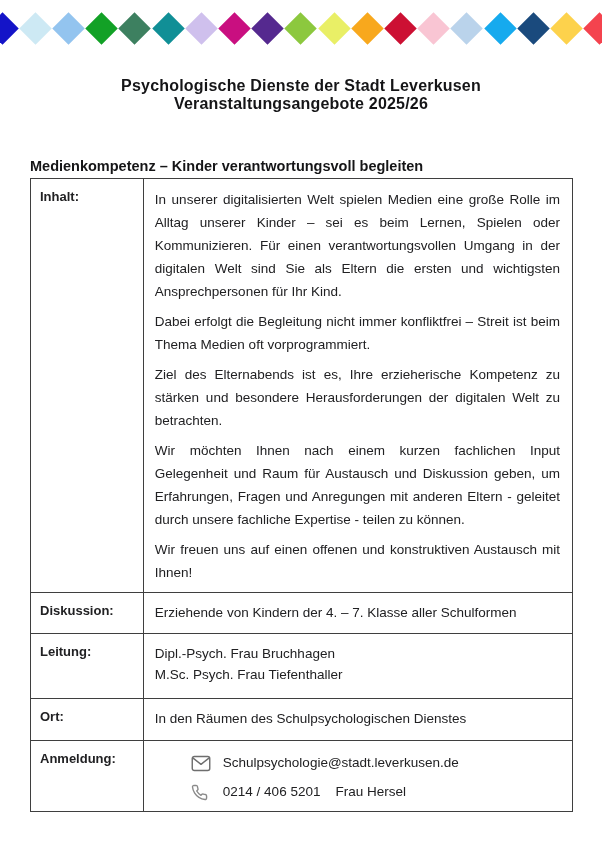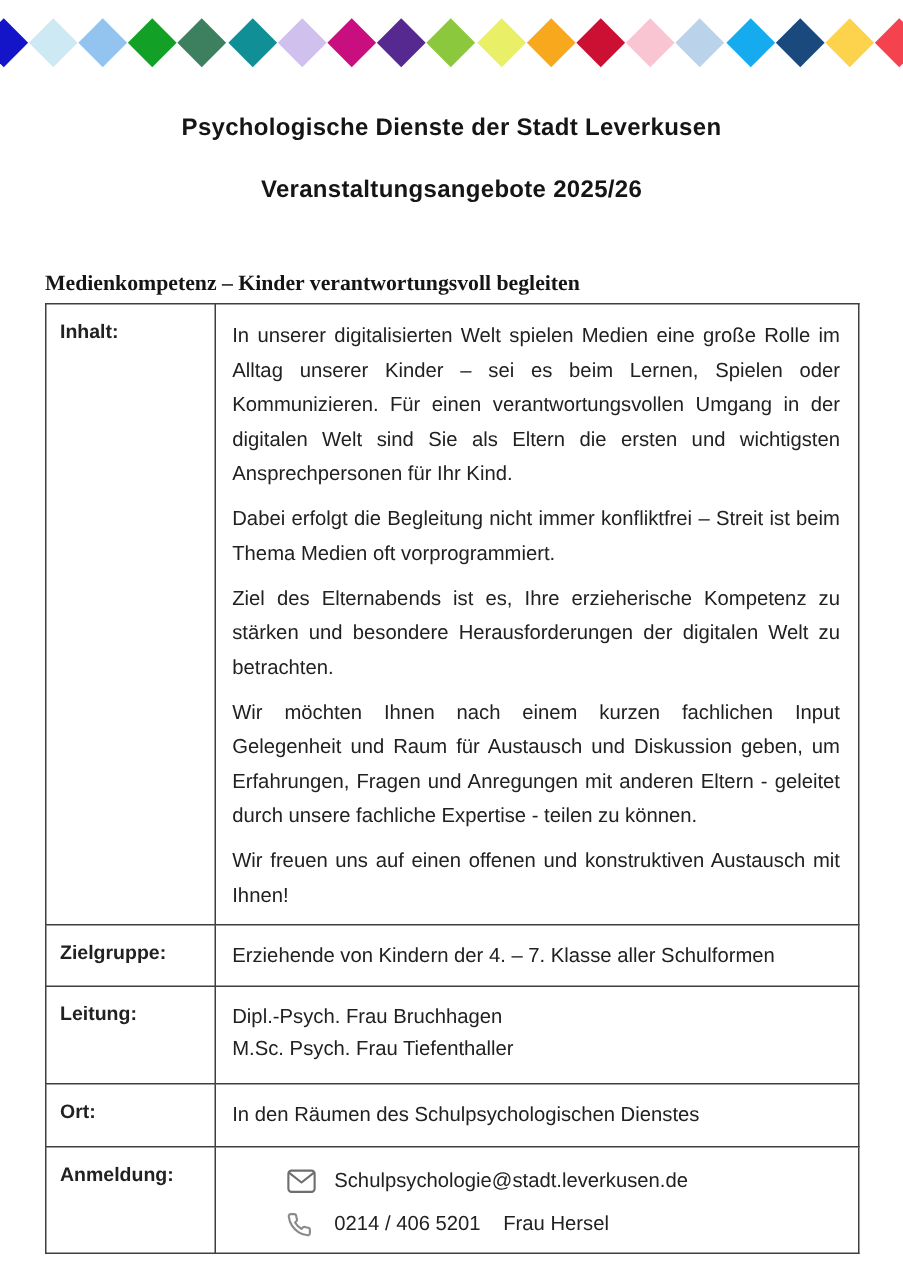--- a/index.html
+++ b/index.html
@@ -18,26 +18,26 @@
     width:23px; height:23px;
     transform:rotate(45deg);
   }
 
   
   .title-main {
     margin-top:20px; text-align:center;
     font-size:16px; font-weight:700; letter-spacing:0.2px; color:#151517;
   }
   .title-sub {
-    margin-top:23px; text-align:center;
+    text-align:center;
     font-size:16px; font-weight:700; letter-spacing:0.2px; color:#151517;
   }
   .section-title {
     margin:45px 30px 4px 30px;
-    font-size:14.5px; font-weight:700; color:#151517;font-family:Liberation Serif, serif;
+    font-size:14.5px; font-weight:700; color:#151517;
   }
 
   
   table.info-table {
     width:543px; margin-left:30px;
     border-collapse:collapse;
     font-size:13.5px; color:#212123;
   }
   .info-table td { border:1px solid #3f3f3f; vertical-align:top; }
   td.cell-label {
@@ -106,21 +106,21 @@
         <td class="cell-label">Inhalt:</td>
         <td class="cell-content">
           <p>In unserer digitalisierten Welt spielen Medien eine große Rolle im Alltag unserer Kinder – sei es beim Lernen, Spielen oder Kommunizieren. Für einen verantwortungsvollen Umgang in der digitalen Welt sind Sie als Eltern die ersten und wichtigsten Ansprechpersonen für Ihr Kind.</p>
           <p>Dabei erfolgt die Begleitung nicht immer konfliktfrei – Streit ist beim Thema Medien oft vorprogrammiert.</p>
           <p>Ziel des Elternabends ist es, Ihre erzieherische Kompetenz zu stärken und besondere Herausforderungen der digitalen Welt zu betrachten.</p>
           <p>Wir möchten Ihnen nach einem kurzen fachlichen Input Gelegenheit und Raum für Austausch und Diskussion geben, um Erfahrungen, Fragen und Anregungen mit anderen Eltern - geleitet durch unsere fachliche Expertise - teilen zu können.</p>
           <p>Wir freuen uns auf einen offenen und konstruktiven Austausch mit Ihnen!</p>
         </td>
       </tr>
       <tr class="row-zielgruppe">
-        <td class="cell-label">Zielgruppe:</td>
+        <td class="cell-label">Diskussion:</td>
         <td class="cell-content">Erziehende von Kindern der 4. – 7. Klasse aller Schulformen</td>
       </tr>
       <tr class="row-leitung">
         <td class="cell-label">Leitung:</td>
         <td class="cell-content">
           <div class="leitung-line">Dipl.-Psych. Frau Bruchhagen</div>
           <div class="leitung-line">M.Sc. Psych. Frau Tiefenthaller</div>
         </td>
       </tr>
       <tr class="row-ort">

